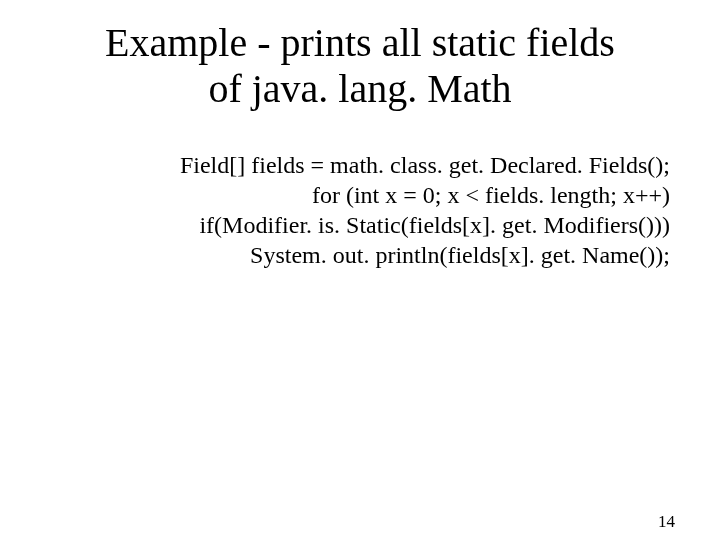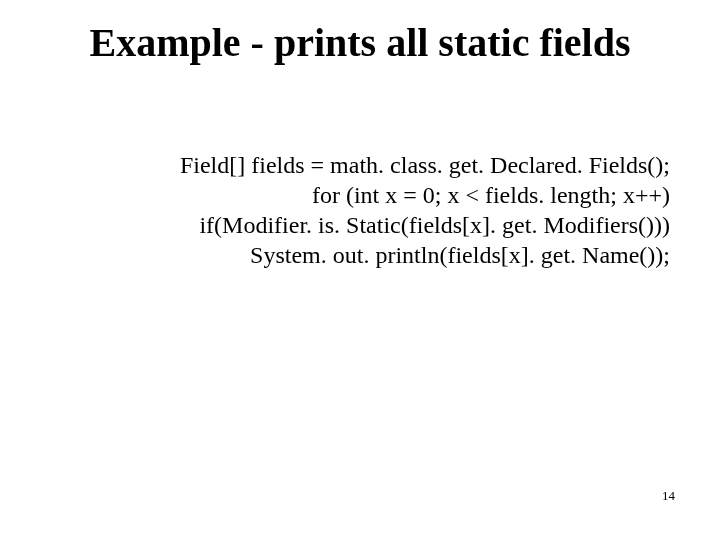--- a/index.html
+++ b/index.html
@@ -20,46 +20,47 @@
     box-sizing: border-box;
   }
   .title {
     position: absolute;
     top: 20px;
     left: 0;
     width: 720px;
     text-align: center;
     font-size: 40px;
     line-height: 1.15;
-    font-weight: 700;
+    font-weight: 400;
   }
   .body {
     position: absolute;
     top: 150px;
     left: 50px;
     right: 50px;
     font-size: 24px;
     line-height: 1.25;
     white-space: pre;
     text-align: right;
   }
   .page-number {
     position: absolute;
-    bottom: 36px;
+    bottom: 8px;
     right: 45px;
-    font-size: 13px;
+    font-size: 17px;
   }
 </style>
 </head>
 <body>
 
 <div class="slide">
 
   <div class="title">
     <span>Example - prints all static fields</span><br>
+    <span>of java. lang. Math</span>
   </div>
 
   <div class="body"><span>Field[] fields = math. class. get. Declared. Fields();</span>
 <span>for (int x = 0; x &lt; fields. length; x++)</span>
 <span>        if(Modifier. is. Static(fields[x]. get. Modifiers()))</span>
 <span>                System. out. println(fields[x]. get. Name());</span></div>
 
   <div class="page-number">14</div>
 
 </div>

